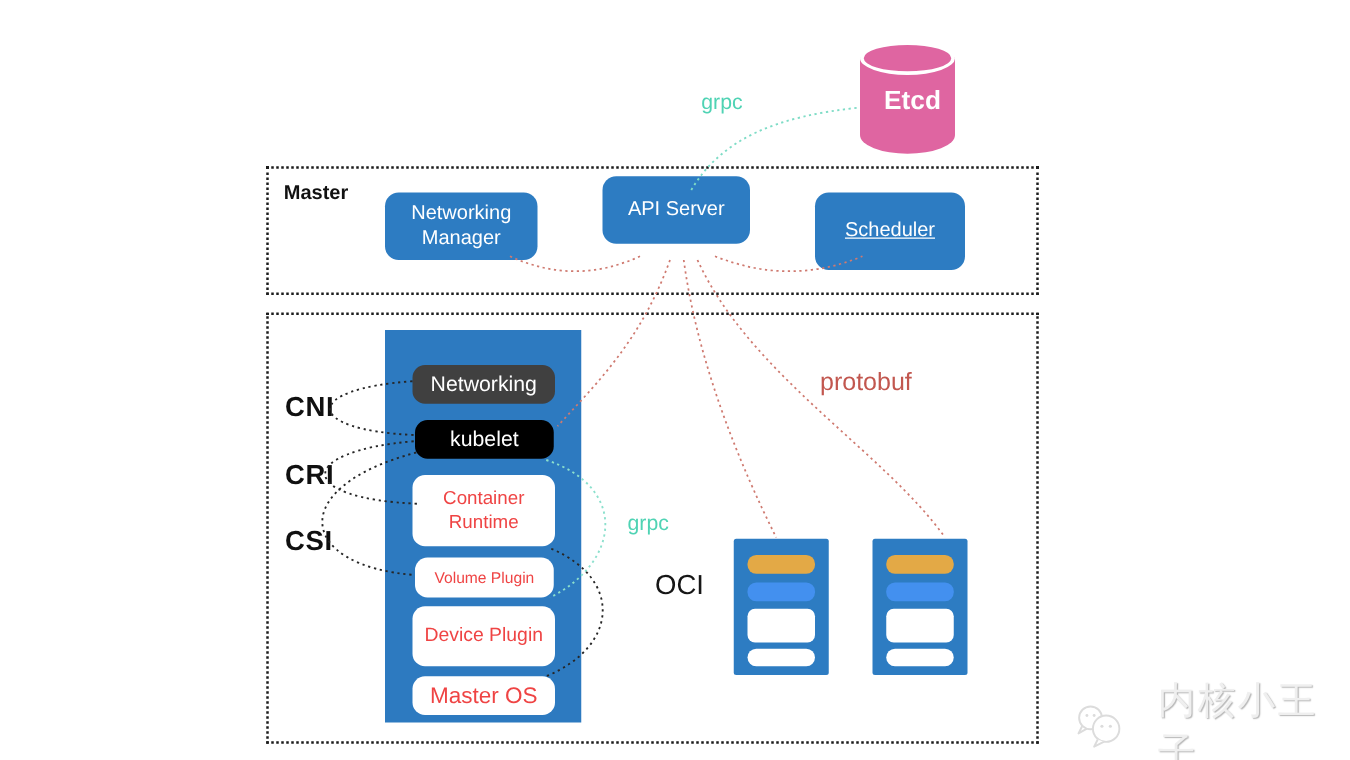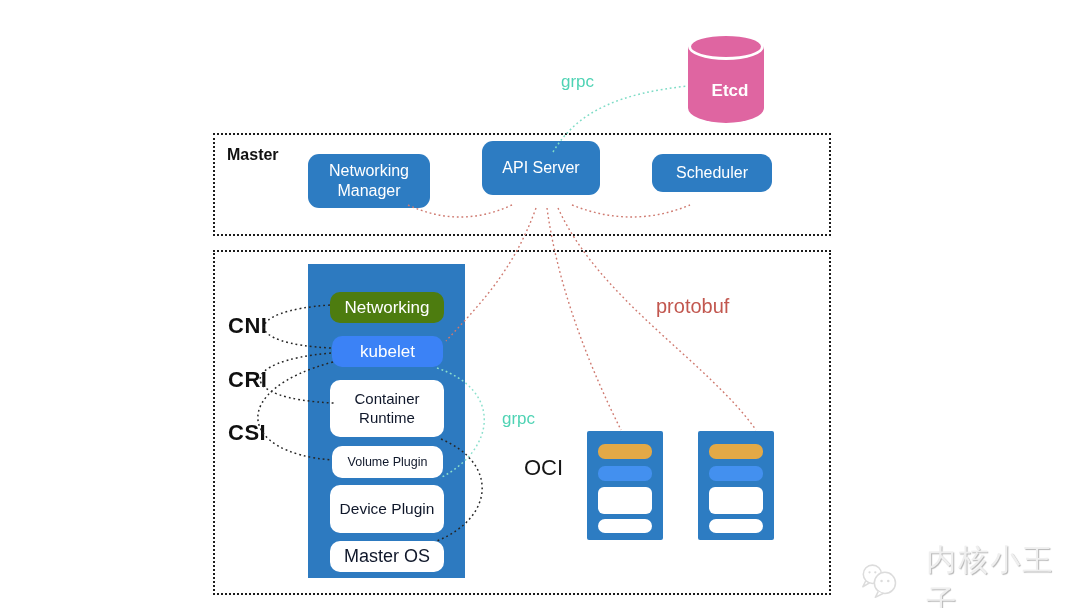--- a/index.html
+++ b/index.html
@@ -26,37 +26,37 @@
     position:absolute; left:688px; top:46px; width:76px; height:77px;
     background:#df65a1; border-radius:0 0 38px 38px / 0 0 15px 15px; z-index:2;
   }
   .etcd-top {
     position:absolute; left:688px; top:33px; width:76px; height:27px;
     background:#df65a1; border:3px solid #ffffff; border-radius:50%;
     box-sizing:border-box; z-index:3;
   }
   .etcd-label {
     position:absolute; left:688px; top:69px; width:84px; text-align:center;
-    color:#fff; font-weight:bold; font-size:17px; z-index:4;margin-top:12px;
+    color:#fff; font-weight:bold; font-size:21px; z-index:4;
   }
 
   
   .node-col {
     position:absolute; left:308px; top:264px; width:157px; height:314px;
     background:#2d7ac0; z-index:2;
   }
   .node-title {
     position:absolute; left:308px; top:267px; width:157px; text-align:center;
     color:#fff; font-weight:bold; font-size:16px; z-index:3;
   }
   .node-item { position:absolute; z-index:3; display:flex; align-items:center; justify-content:center;
     text-align:center; border-radius:10px; box-sizing:border-box; }
-  .ni-networking { left:330px; top:292px; width:114px; height:31px; background:#4d7c0f; color:#fff; font-size:17px; }
-  .ni-kubelet    { left:332px; top:336px; width:111px; height:31px; background:#3b82f6; color:#fff; font-size:17px; }
-  .ni-white      { background:#ffffff; color:#0f172a; }
+  .ni-networking { left:330px; top:292px; width:114px; height:31px; background:#404040; color:#fff; font-size:17px; }
+  .ni-kubelet    { left:332px; top:336px; width:111px; height:31px; background:#000000; color:#fff; font-size:17px; }
+  .ni-white      { background:#ffffff; color:#ef4444; }
   .ni-runtime    { left:330px; top:380px; width:114px; height:57px; font-size:15px; line-height:1.25; }
   .ni-volume     { left:332px; top:446px; width:111px; height:32px; font-size:12.5px; }
   .ni-device     { left:330px; top:485px; width:114px; height:48px; font-size:15.5px; }
   .ni-linux      { left:330px; top:541px; width:114px; height:31px; font-size:18px; }
 
   
   .iface { position:absolute; font-size:22px; color:#101010; font-weight:bold; letter-spacing:0.5px; z-index:2; }
 
   
   .lbl-grpc { position:absolute; color:#4fd3b4; font-size:17px; z-index:6; }
@@ -106,21 +106,21 @@
     <path d="M 437 368 C 503 390, 496 450, 440 478" fill="none" stroke="#8ce0cd" stroke-width="1.5" stroke-dasharray="1.8 2.8"></path>
 
     <path d="M 441 439 C 498 463, 495 517, 437 541" fill="none" stroke="#262626" stroke-width="1.5" stroke-dasharray="1.8 3"></path>
   </svg>
 
   <div class="group-box" style="left:213px; top:133px; width:614px; height:99px;"></div>
   <div class="group-label" style="left:227px; top:146px;">Master</div>
 
   <div class="btn" style="left:308px; top:154px; width:122px; height:54px;">Networking Manager</div>
   <div class="btn" style="left:482px; top:141px; width:118px; height:54px;">API Server</div>
-  <div class="btn" style="left:652px; top:154px; width:120px; height:38px;">Scheduler</div>
+  <div class="btn" style="left:652px; top:154px; width:120px; height:62px;text-decoration:underline;">Scheduler</div>
 
   <div class="etcd-body"></div>
   <div class="etcd-top"></div>
   <div class="etcd-label">Etcd</div>
 
   <div class="lbl-grpc" style="left:561px; top:72px;">grpc</div>
   <div class="lbl-protobuf" style="left:656px; top:295px;">protobuf</div>
   <div class="lbl-grpc" style="left:502px; top:409px;">grpc</div>
   <div class="lbl-oci" style="left:508px; top:455px;margin-left:16px;">OCI</div>
 

